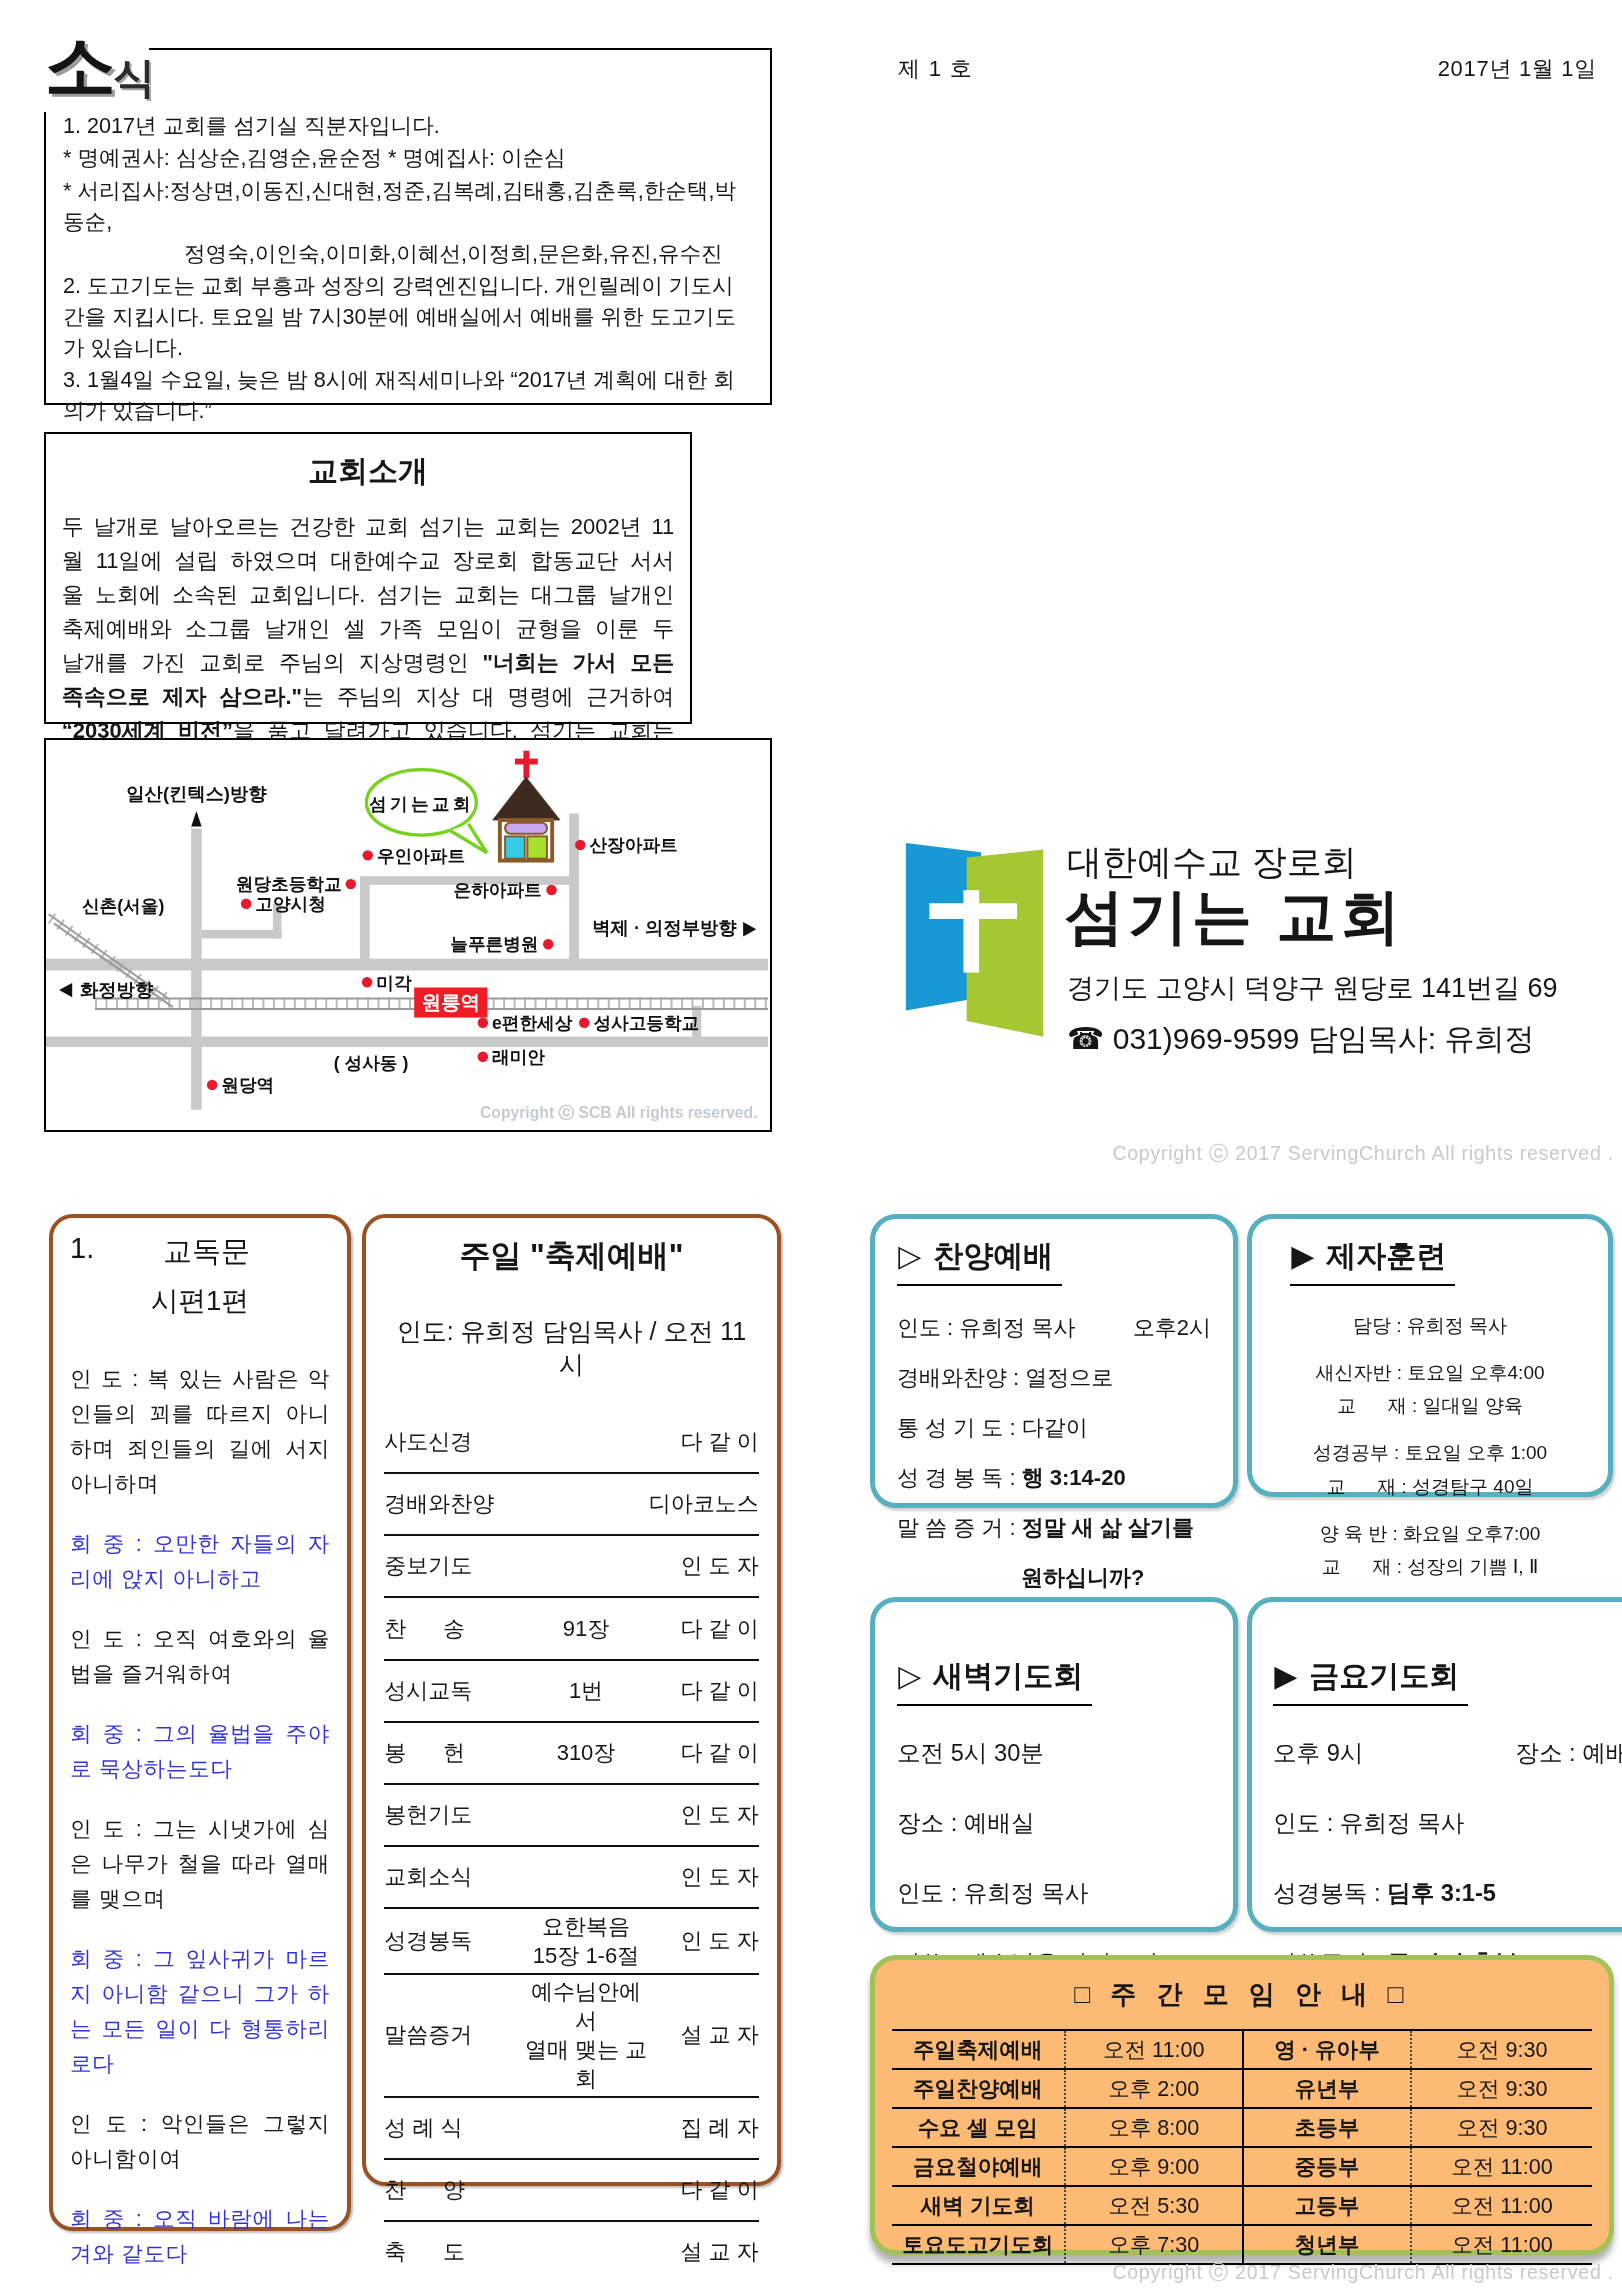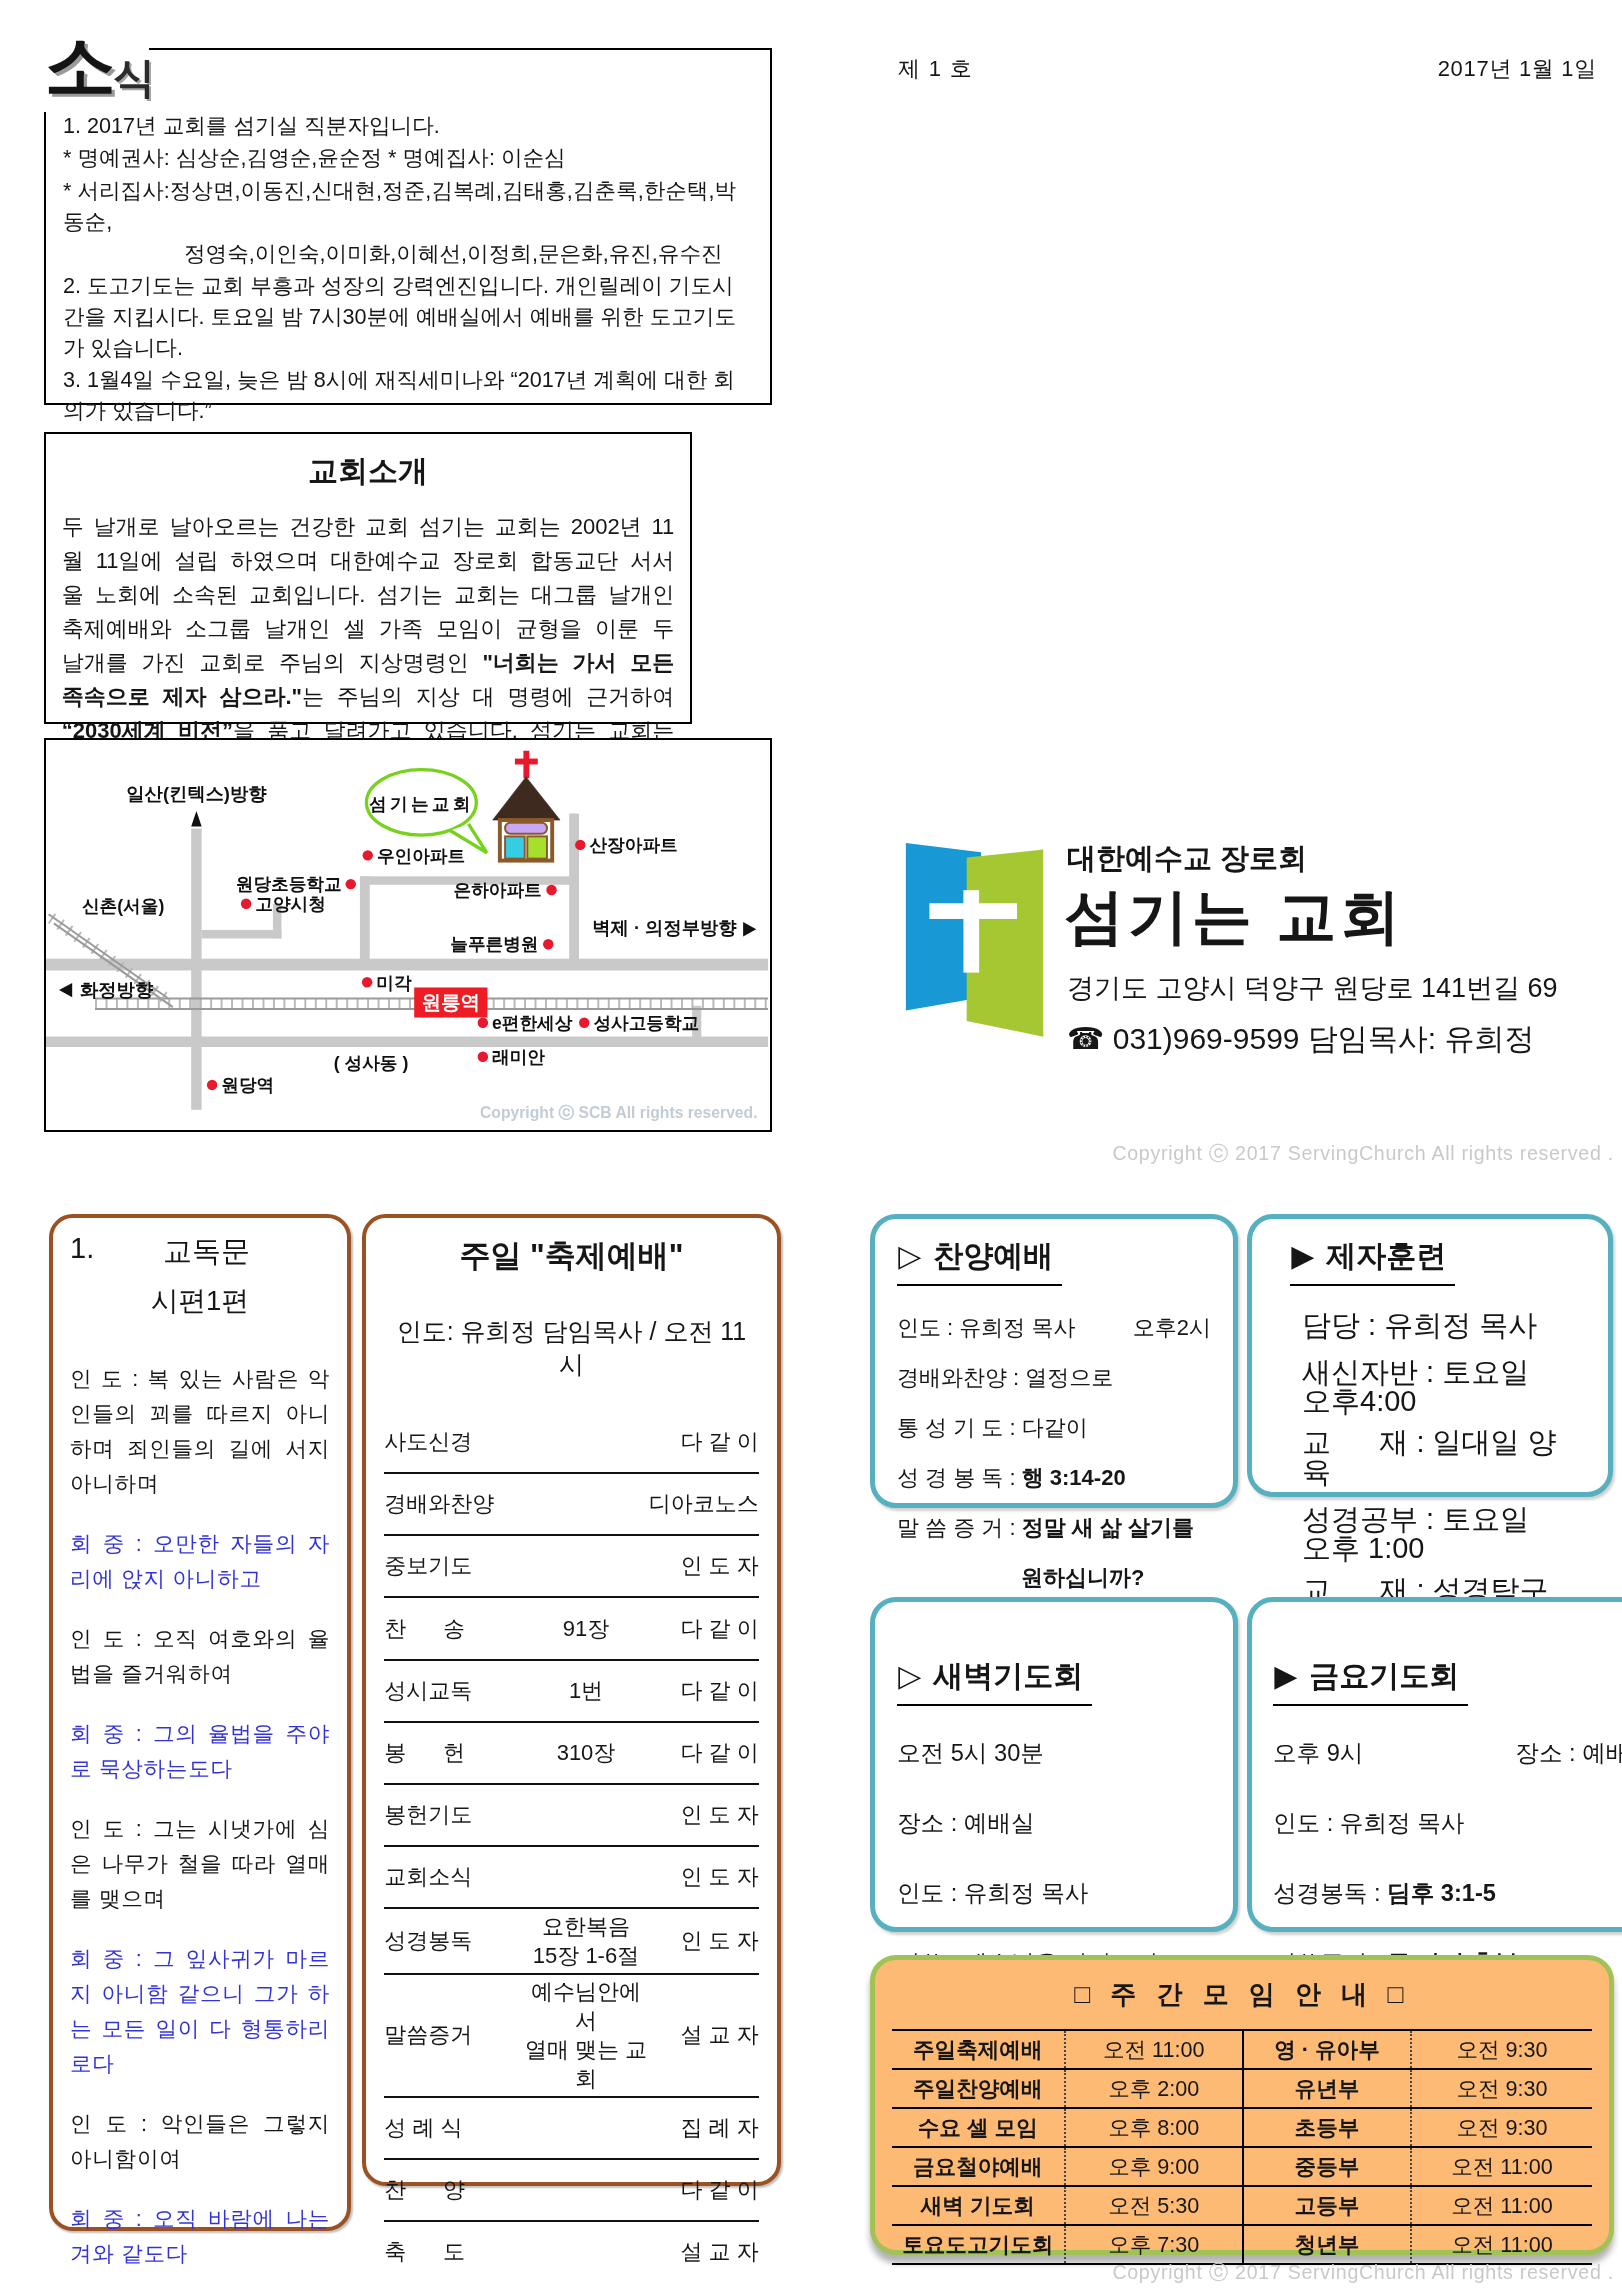--- a/index.html
+++ b/index.html
@@ -32,21 +32,21 @@
   .intro-body b{font-weight:800;}
 
   
   .map-box{left:44px;top:738px;width:728px;height:394px;border:2.6px solid #000;box-sizing:border-box;background:#fff;}
   .map-box svg{display:block;}
   .map-label{font-size:27px;font-weight:bold;fill:#111;}
   .map-dir{font-size:28px;font-weight:bold;fill:#111;}
   .map-copy{font-size:24px;fill:#c3ccd4;font-weight:bold;}
 
   
-  .denom{left:1067px;top:839px;font-size:29px;font-weight:bold;}
+  .denom{left:1067px;top:839px;font-size:35px;font-weight:normal;}
   .chname{left:1064px;top:877px;font-size:60px;font-weight:800;letter-spacing:3.9px;}
   .chaddr{left:1067px;top:970px;font-size:27px;}
   .chphone{left:1067px;top:1019px;font-size:30px;}
   .copy1{right:9.2px;top:1140px;font-size:19.6px;color:#c9c9c9;letter-spacing:0.7px;}
   .copy2{right:9.2px;top:2259px;font-size:19.6px;color:#c9c9c9;letter-spacing:0.7px;}
 
   
   .brown{border:4.6px solid #9a5222;border-radius:23.6px;box-sizing:border-box;background:#fff;box-shadow:1.3px 2px 2px rgba(0,0,0,.25);}
   .reading-box{left:49px;top:1214px;width:302px;height:1017px;padding:14.4px 17px;}
   .rhead{display:flex;font-size:29px;}
@@ -76,21 +76,21 @@
 
   .praise-box{left:870px;top:1214px;width:368px;height:294px;padding:17px 22px;}
   .pline{font-size:22px;margin-bottom:20px;white-space:pre-wrap;}
   .pline b{font-weight:800;}
   .plines{margin-top:27.5px;}
   .split{display:flex;justify-content:space-between;}
   .indent{padding-left:124px;}
 
   .disc-box{left:1247px;top:1214px;width:366px;height:283px;padding:17px 38px;}
   .dlines{margin-top:25px;}
-  .dlines p{font-size:29px;line-height:29.4px;margin:12px;white-space:pre-wrap;}
+  .dlines p{font-size:19px;line-height:29.4px;margin:4px;white-space:pre-wrap;text-align:center;}
   .dlines p:nth-child(even){margin-top:17.7px;}
 
   .dawn-box{left:870px;top:1597px;width:368px;height:335px;padding:17px 22px;}
   .dawn-box .panel-title{margin-top:37px;}
   .qlines{margin-top:31px;}
   .qline{font-size:23.6px;margin-bottom:38px;white-space:pre-wrap;}
   .qline b{font-weight:800;}
 
   .friday-box{left:1247px;top:1597px;width:432px;height:335px;padding:17px 21px;}
   .friday-box .panel-title{margin-top:37px;}

